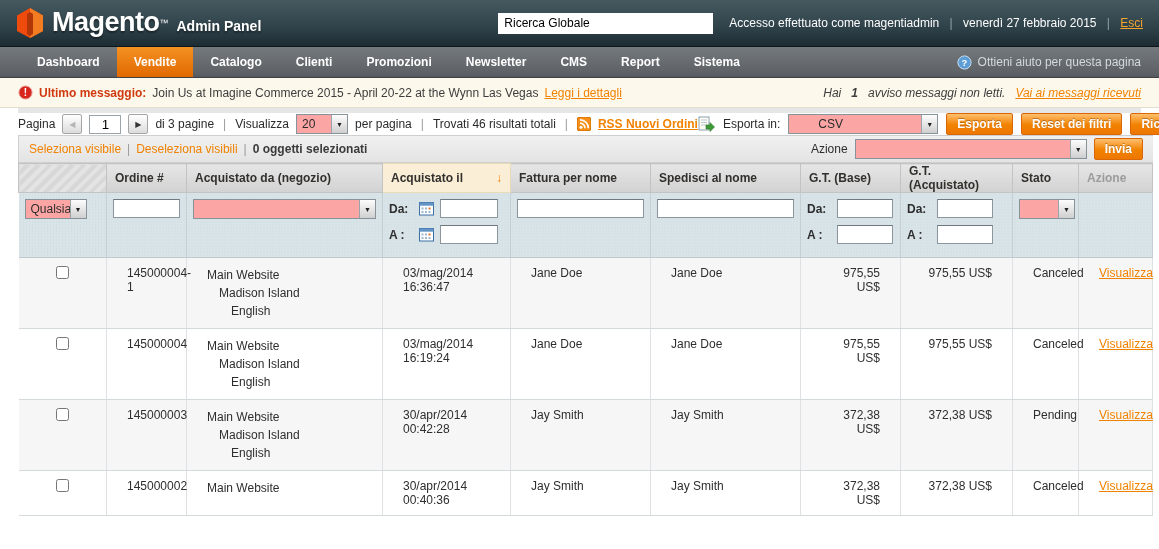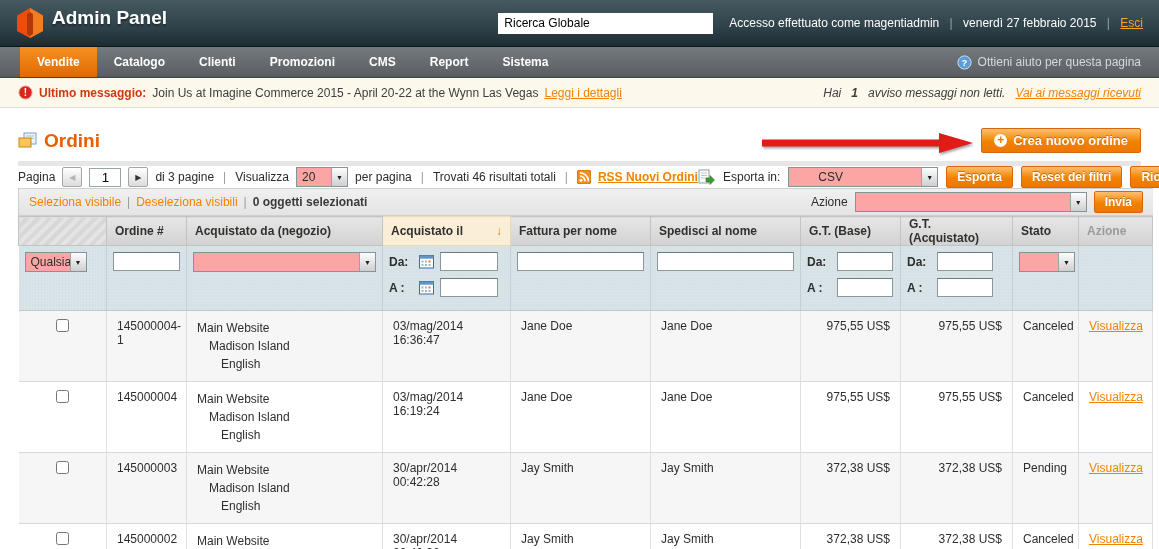--- a/index.html
+++ b/index.html
@@ -7,21 +7,21 @@
     font-family: "Liberation Sans", sans-serif; font-size: 12px; color: #2e2e2e; }
 
   
   .topbar { height: 47px; background: linear-gradient(180deg, #45595f 0%, #31444c 55%, #1d2c33 100%);
     display: flex; align-items: center; padding: 0 16px; border-bottom: 1px solid #0d161a; }
   .brand { display: flex; align-items: baseline; gap: 8px; }
   .brand svg { align-self: center; }
   .brand-name { color: #fff; font-size: 27px; font-weight: bold; letter-spacing: -0.5px;
     text-shadow: 0 2px 2px rgba(0,0,0,.4); }
   .brand-tm { color: #fff; font-size: 9px; vertical-align: super; }
-  .brand-suffix { color: #fff; font-size: 19px; font-weight: bold; text-shadow: 0 2px 2px rgba(0,0,0,.4); }
+  .brand-suffix { color: #fff; font-size: 14px; font-weight: bold; text-shadow: 0 2px 2px rgba(0,0,0,.4); }
   .topbar-right { margin-left: auto; display: flex; align-items: center; gap: 16px; }
   .global-search { width: 215px; height: 21px; border: 1px solid #fff; background: #fff;
     padding: 2px 5px; font-size: 12px; font-family: inherit; }
   .login-info { color: #fdfdfd; font-size: 12px; white-space: nowrap; }
   .login-info .sep { color: #8ea1a9; margin: 0 7px; }
   .logout { color: #f3a42d; text-decoration: underline; cursor: pointer; text-align: right; }
 
   
   .nav { height: 31px; background: linear-gradient(180deg, #74797e, #5d6165 90%, #54585c);
     display: flex; align-items: stretch; padding-left: 20px; border-bottom: 1px solid #3f4245; }
@@ -98,60 +98,63 @@
     background-image: radial-gradient(#ccd8dc 1px, rgba(0,0,0,0) 1px); background-size: 3px 3px;
     border-right: 1px solid #c3cfd3; border-bottom: 1px solid #bec9cd; padding: 6px 6px;
     vertical-align: top; }
   .f-in { height: 19px; border: 1px solid #8b979c; border-top-color: #6e7a80; width: 100%;
     font-family: inherit; padding: 0 3px; }
   .f-in.w58 { width: 58px; } .f-in.w56 { width: 56px; }
   .rrow { display: flex; align-items: center; gap: 6px; margin-bottom: 7px; }
   .rrow b { width: 24px; }
   .cal-btn { display: inline-flex; cursor: pointer; }
 
-  tr.data-row td { padding: 8px 10px; vertical-align: top; border-right: 1px solid #dde1e3;
+  tr.data-row td { padding: 8px 20px; vertical-align: top; border-right: 1px solid #dde1e3;
     border-bottom: 1px solid #d4d9db; font-size: 12px; color: #2e2e2e; margin-left: 38px; }
   tr.data-row:nth-child(odd) td { background: #f6f6f6; }
   tr.data-row:nth-child(even) td { background: #ffffff; }
   td.c-cb { text-align: center; }
   td.c-amt { text-align: right; padding-right: 10px; }
   .store-line { line-height: 18px; }
   .ind1 { padding-left: 12px; } .ind2 { padding-left: 24px; }
 </style>
 </head>
 <body>
 
 <div>
 
   <header class="topbar">
     <div class="brand">
       <svg width="28" height="32" viewBox="0 0 28 32">
         <polygon points="14,1 27,8.5 27,24 14,31 1,24 1,8.5" fill="#ee4b0c"></polygon>
         <polygon points="14,1 27,8.5 27,24 14,31" fill="#f47c20"></polygon>
         <polygon points="11,7 14,5 17,7 17,27 14,29 11,27" fill="#b23708"></polygon>
       </svg>
+      <span><span class="brand-name">Magento</span><span class="brand-tm">™</span></span>
       <span class="brand-suffix">Admin Panel</span>
     </div>
     <div class="topbar-right">
       <input class="global-search" type="text" value="Ricerca Globale" style="">
       <span class="login-info">
         <span>Accesso effettuato come magentiadmin</span>
         <span class="sep">|</span>
         <span>venerdì 27 febbraio 2015</span>
         <span class="sep">|</span>
         <a class="logout">Esci</a>
       </span>
     </div>
   </header>
 
   <nav class="nav">
+    <div class="nav-item">Dashboard</div>
     <div class="nav-item active">Vendite</div>
     <div class="nav-item">Catalogo</div>
     <div class="nav-item">Clienti</div>
     <div class="nav-item">Promozioni</div>
+    <div class="nav-item">Newsletter</div>
     <div class="nav-item">CMS</div>
     <div class="nav-item">Report</div>
     <div class="nav-item">Sistema</div>
     <div class="nav-right">
       <svg width="15" height="15" viewBox="0 0 15 15">
         <circle cx="7.5" cy="7.5" r="6.6" fill="#5e9ed6" stroke="#c8dcee" stroke-width="1"></circle>
         <text x="7.5" y="11" text-anchor="middle" font-size="9.5" font-weight="bold" fill="#fff" font-family="Liberation Sans, sans-serif">?</text>
       </svg>
       <span>Ottieni aiuto per questa pagina</span>
     </div>
@@ -170,39 +173,20 @@
     <div class="msg-right">
       <span>Hai</span>
       <span class="msg-count">1</span>
       <span>avviso messaggi non letti.</span>
       <a class="lnk">Vai ai messaggi ricevuti</a>
     </div>
   </div>
 
   <main class="main">
 
-    <div class="page-head">
-      <div class="page-title-wrap">
-        <svg width="19" height="17" viewBox="0 0 19 17">
-          <rect x="6" y="1" width="12" height="11" fill="#eef4fb" stroke="#7ba0c4"></rect>
-          <line x1="8" y1="4" x2="16" y2="4" stroke="#aabfd2"></line>
-          <line x1="8" y1="6.5" x2="16" y2="6.5" stroke="#aabfd2"></line>
-          <rect x="1" y="6" width="12" height="9" fill="#f9c45c" stroke="#c8860f"></rect>
-        </svg>
-        <h1 class="page-title">Ordini</h1>
-      </div>
-      <svg class="red-arrow" width="214" height="26" viewBox="0 0 214 26">
-        <line x1="1" y1="13" x2="180" y2="13" stroke="#e31b18" stroke-width="7"></line>
-        <polygon points="178,3 178,23 212,13" fill="#e31b18"></polygon>
-      </svg>
-      <button class="btn big create-btn">
-        <span class="plus-ic">+</span>
-        <span>Crea nuovo ordine</span>
-      </button>
-    </div>
     <div class="divider"></div>
 
     <div class="grid-toolbar">
       <div class="tleft">
         <span>Pagina</span>
         <span class="pager-btn disabled">◀</span>
         <input class="page-in" value="1" style="">
         <span class="pager-btn">▶</span>
         <span>di 3 pagine</span>
         <span class="sep-v">|</span>

